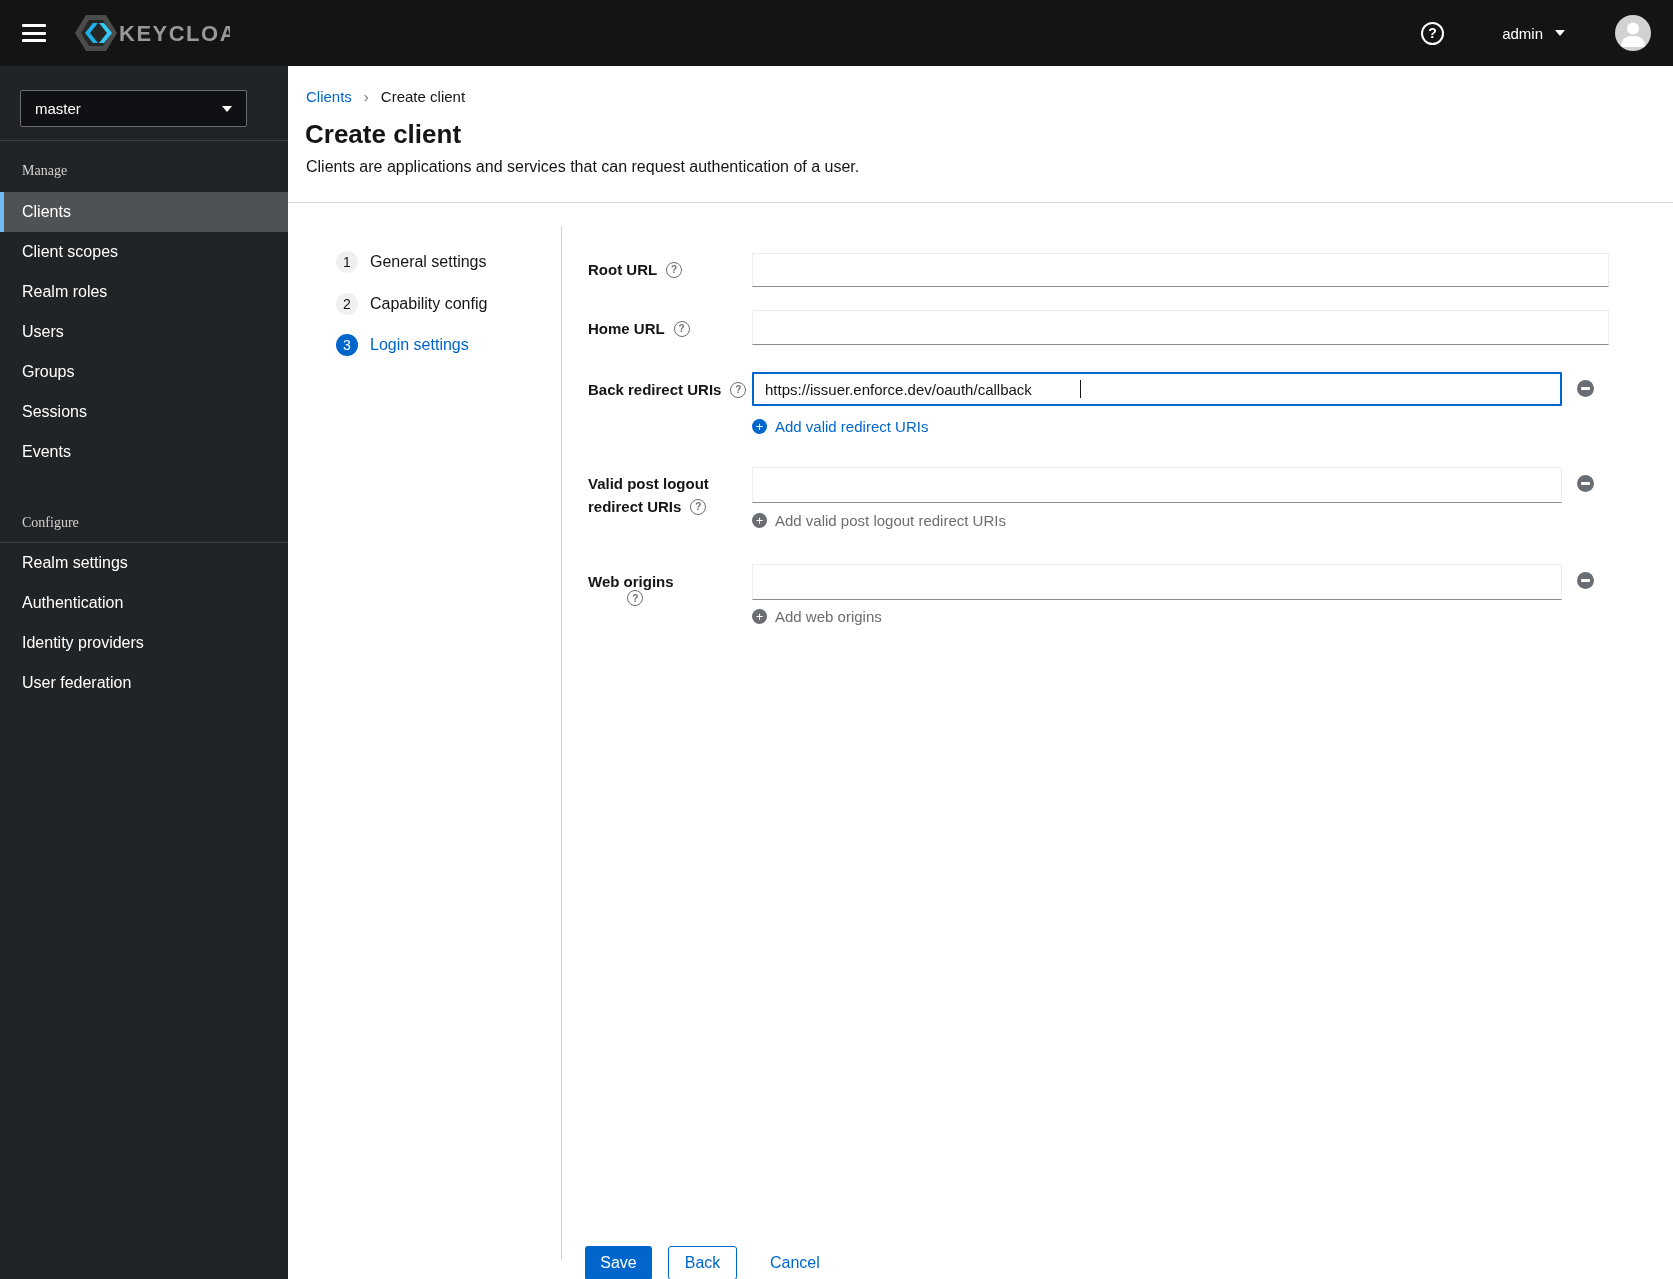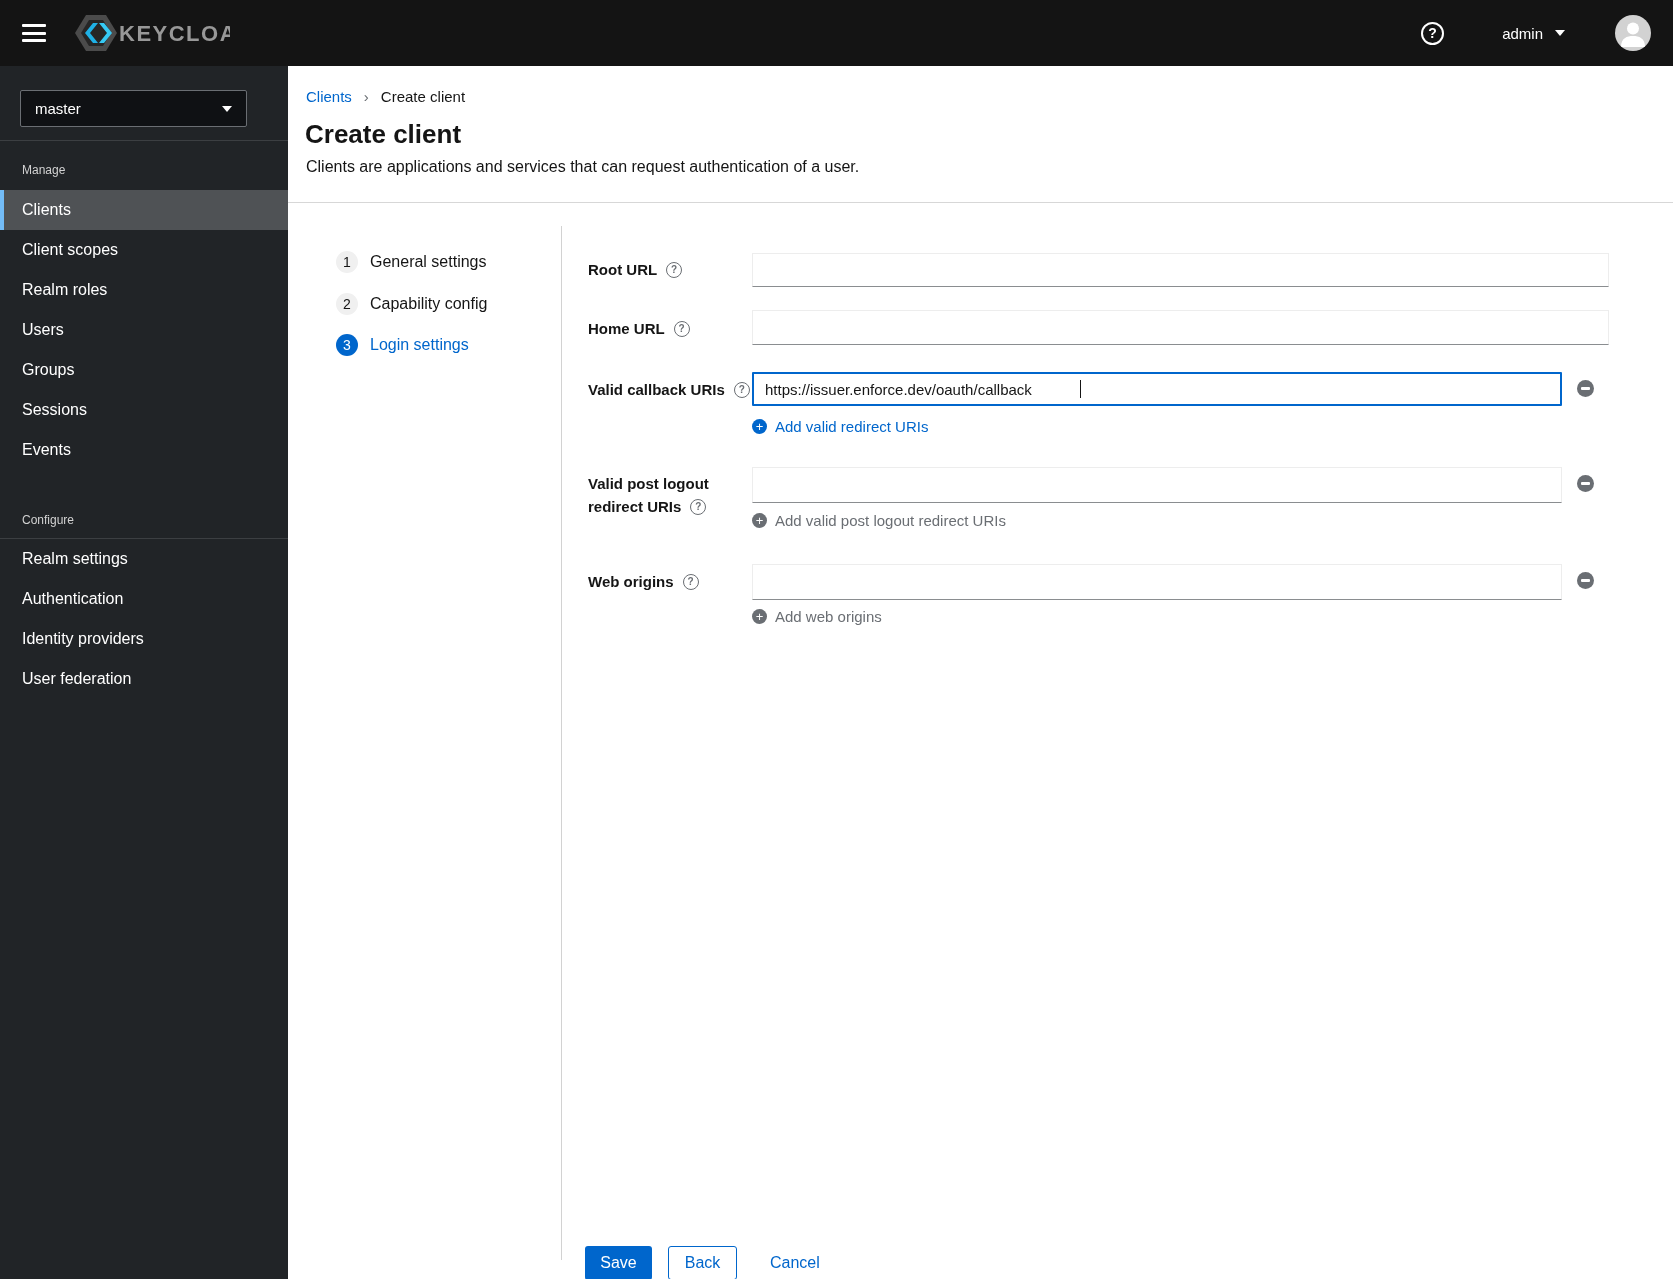--- a/index.html
+++ b/index.html
@@ -25,21 +25,21 @@
             overflow:hidden; cursor:pointer; }
 
   
   .sidebar { position:absolute; left:0; top:66px; width:288px; height:1213px; background:#212427; }
   .realm-select { position:absolute; left:20px; top:24px; width:227px; height:37px;
                   background:#0f1114; border:1px solid #6a6e73; border-radius:2px;
                   display:flex; align-items:center; padding:16px 14px; color:#fff; font-size:15px;
                   cursor:pointer; }
   .realm-select .caret-down { margin-left:auto; border-top-color:#fff; }
   .nav { position:absolute; left:0; top:74px; width:288px; border-top:1px solid #3c3f42; }
-  .nav-section-title { padding:22px 0 13px 22px; color:#d2d2d2; font-size:12px; }
+  .nav-section-title { padding:22px 0 13px 22px; color:#d2d2d2; font-size:14px;font-family:Liberation Serif, serif; }
   .nav-section-title.configure { padding-top:43px; padding-bottom:11px; }
   .nav-divider { height:1px; background:#3c3f42; }
   .nav-item { height:40px; line-height:40px; padding-left:22px; color:#fff; font-size:16px;
               cursor:pointer; }
   .nav-item.active { background:#4f5255; border-left:4px solid #73bcf7; padding-left:18px; }
 
   
   .breadcrumb { position:absolute; left:306px; top:88px; font-size:15px; display:flex;
                 align-items:center; }
   .breadcrumb a { color:#0066cc; text-decoration:none; cursor:pointer; }
@@ -180,21 +180,21 @@
 
   <div class="field-label" style="left:588px; top:320px;">
     <span>Home URL</span>
     <span class="help-icon">?</span>
   </div>
   <div class="textbox" style="left:752px; top:310px; width:857px; height:35px;">
     <span></span>
   </div>
 
   <div class="field-label" style="left:588px; top:381px;">
-    <span>Valid callback URIs</span>
+    <span>Back redirect URIs</span>
     <span class="help-icon">?</span>
   </div>
   <div class="textbox focused" style="left:752px; top:372px; width:810px; height:34px;gap:47px;">
     <span>https://issuer.enforce.dev/oauth/callback</span>
     <i class="text-cursor"></i>
   </div>
   <button class="remove-btn" style="left:1577px; top:380px;" title="">
       <i></i>
     </button>
   <div class="add-link enabled" style="left:752px; top:418px;">
@@ -213,21 +213,21 @@
     <span></span>
   </div>
   <button class="remove-btn" style="left:1577px; top:475px;">
       <i></i>
     </button>
   <div class="add-link disabled" style="left:752px; top:512px;">
     <span class="plus-circle">+</span>
     <span>Add valid post logout redirect URIs</span>
   </div>
 
-  <div class="field-label" style="left:588px; top:573px;">
+  <div class="field-label" style="left:588px; top:573px;flex-direction:column;">
     <span>Web origins</span>
     <span class="help-icon">?</span>
   </div>
   <div class="textbox" style="left:752px; top:564px; width:810px; height:36px;">
     <span></span>
   </div>
   <button class="remove-btn" style="left:1577px; top:572px;">
       <i></i>
     </button>
   <div class="add-link disabled" style="left:752px; top:608px;">

